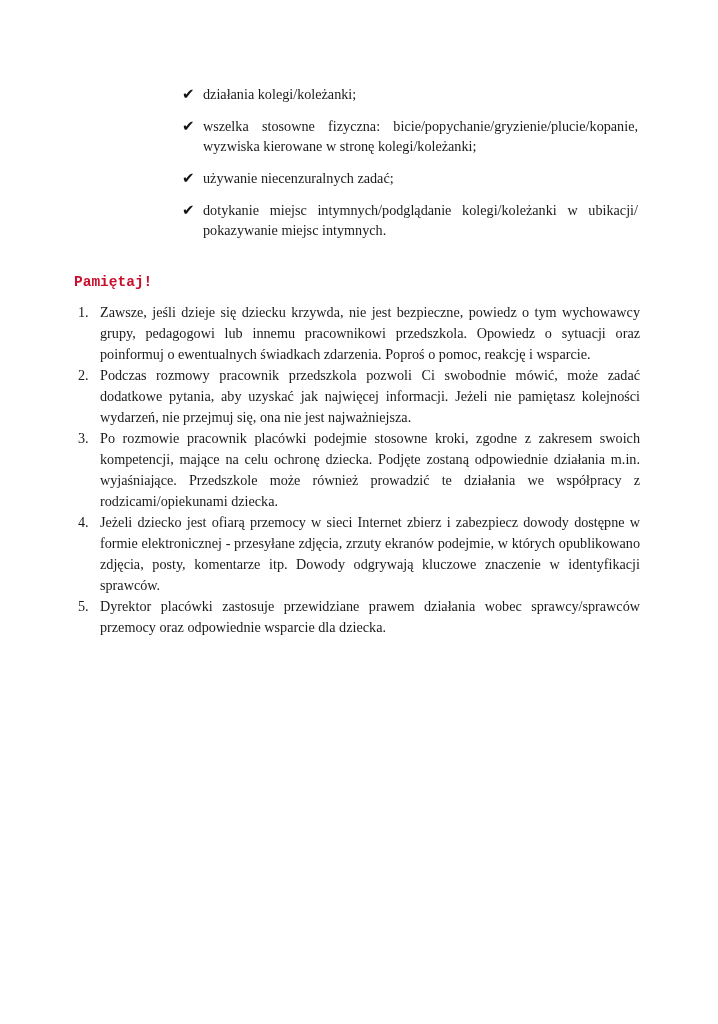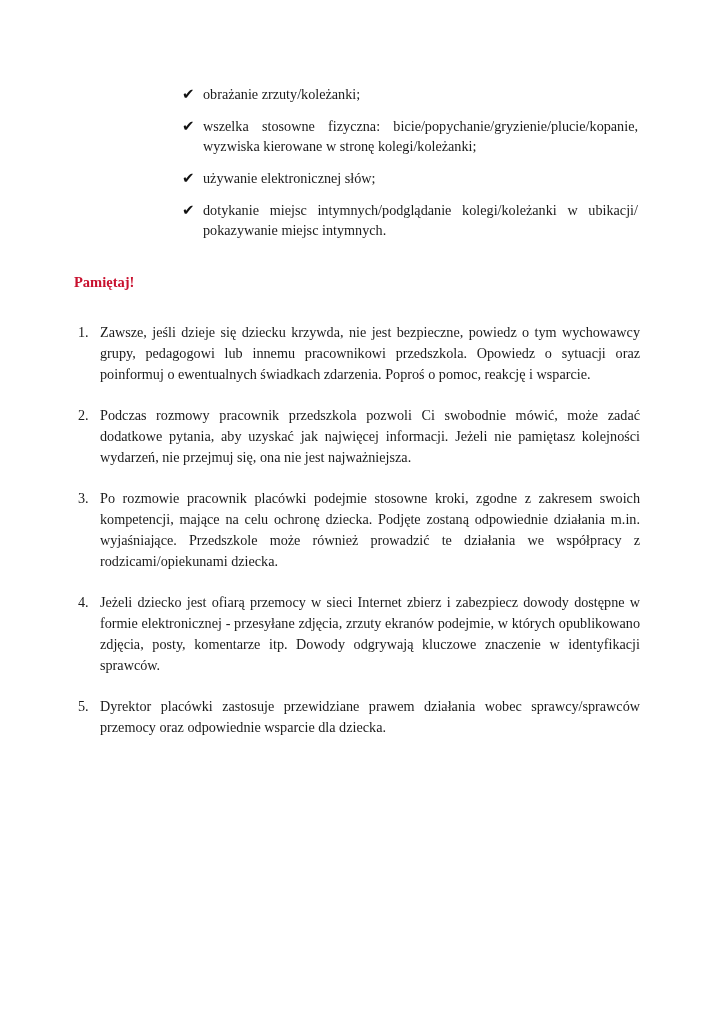--- a/index.html
+++ b/index.html
@@ -23,46 +23,46 @@
     position: absolute; left: 74px; top: 274px;
     font-size: 14.5px; font-weight: bold; color: #c8102e;
   }
   .numlist {
     position: absolute; left: 74px; top: 302px; width: 566px;
     margin: 0; padding: 0; list-style: none;
     font-size: 14.2px; line-height: 21px;
   }
   .numlist li { position: relative; padding-left: 26px; }
   .numlist li .num { position: absolute; left: 4px; top: 0; }
-  .numlist li .txt { display: block; text-align: justify; text-align-last: left; margin-top: 20px; }
+  .numlist li .txt { display: block; text-align: justify; text-align-last: left; }
 </style>
 </head>
 <body>
 
 <div class="page">
   <ul class="checklist">
     <li>
       <span class="check">✔</span>
-      <span class="txt">obrażanie zrzuty/koleżanki;</span>
+      <span class="txt">działania kolegi/koleżanki;</span>
     </li>
     <li>
       <span class="check">✔</span>
       <span class="txt">wszelka stosowne fizyczna: bicie/popychanie/gryzienie/plucie/kopanie, wyzwiska kierowane w stronę kolegi/koleżanki;</span>
     </li>
     <li>
       <span class="check">✔</span>
-      <span class="txt">używanie elektronicznej słów;</span>
+      <span class="txt">używanie niecenzuralnych zadać;</span>
     </li>
     <li>
       <span class="check">✔</span>
       <span class="txt">dotykanie miejsc intymnych/podglądanie kolegi/koleżanki w ubikacji/ pokazywanie miejsc intymnych.</span>
     </li>
   </ul>
 
-  <div class="heading" style="color: rgb(200, 16, 46);">Pamiętaj!</div>
+  <div class="heading" style="color: rgb(200, 16, 46); font-family: Liberation Mono, monospace;">Pamiętaj!</div>
 
   <ol class="numlist">
     <li>
       <span class="num">1.</span>
       <span class="txt">Zawsze, jeśli dzieje się dziecku krzywda, nie jest bezpieczne, powiedz o tym wychowawcy grupy, pedagogowi lub innemu pracownikowi przedszkola. Opowiedz o sytuacji oraz poinformuj o ewentualnych świadkach zdarzenia. Poproś o pomoc, reakcję i wsparcie.</span>
     </li>
     <li>
       <span class="num">2.</span>
       <span class="txt">Podczas rozmowy pracownik przedszkola pozwoli Ci swobodnie mówić, może zadać dodatkowe pytania, aby uzyskać jak najwięcej informacji. Jeżeli nie pamiętasz kolejności wydarzeń, nie przejmuj się, ona nie jest najważniejsza.</span>
     </li>

